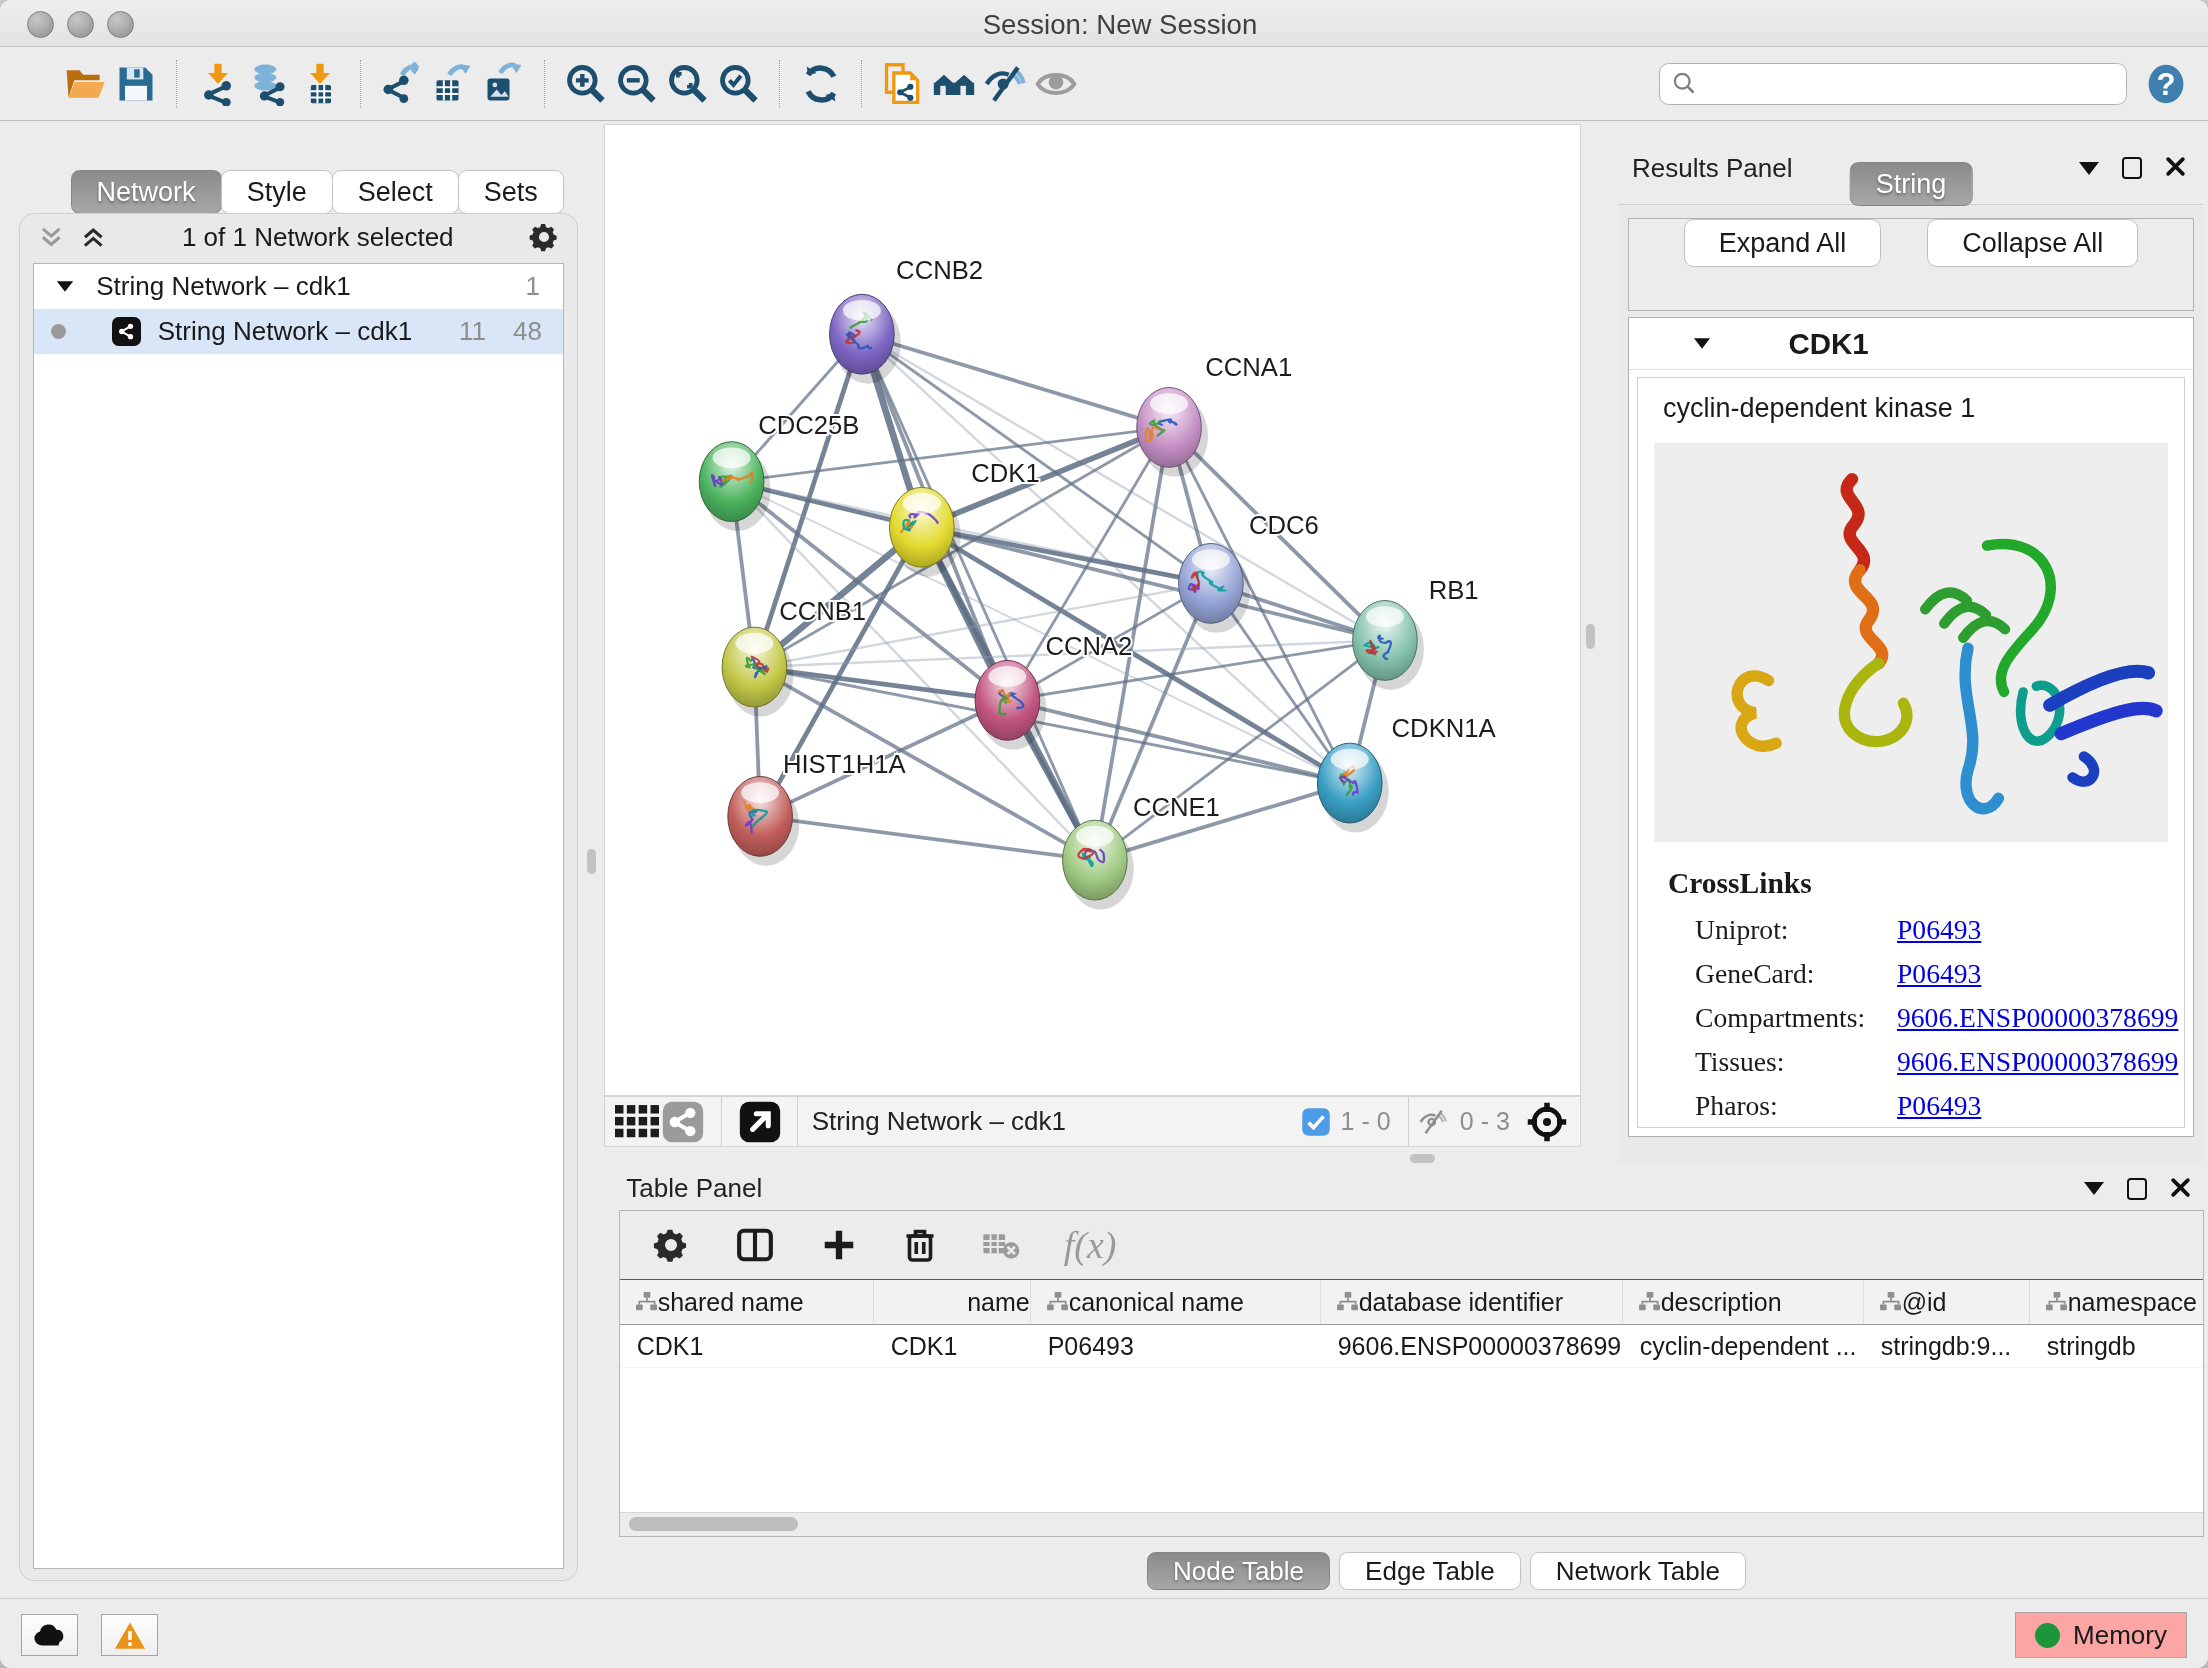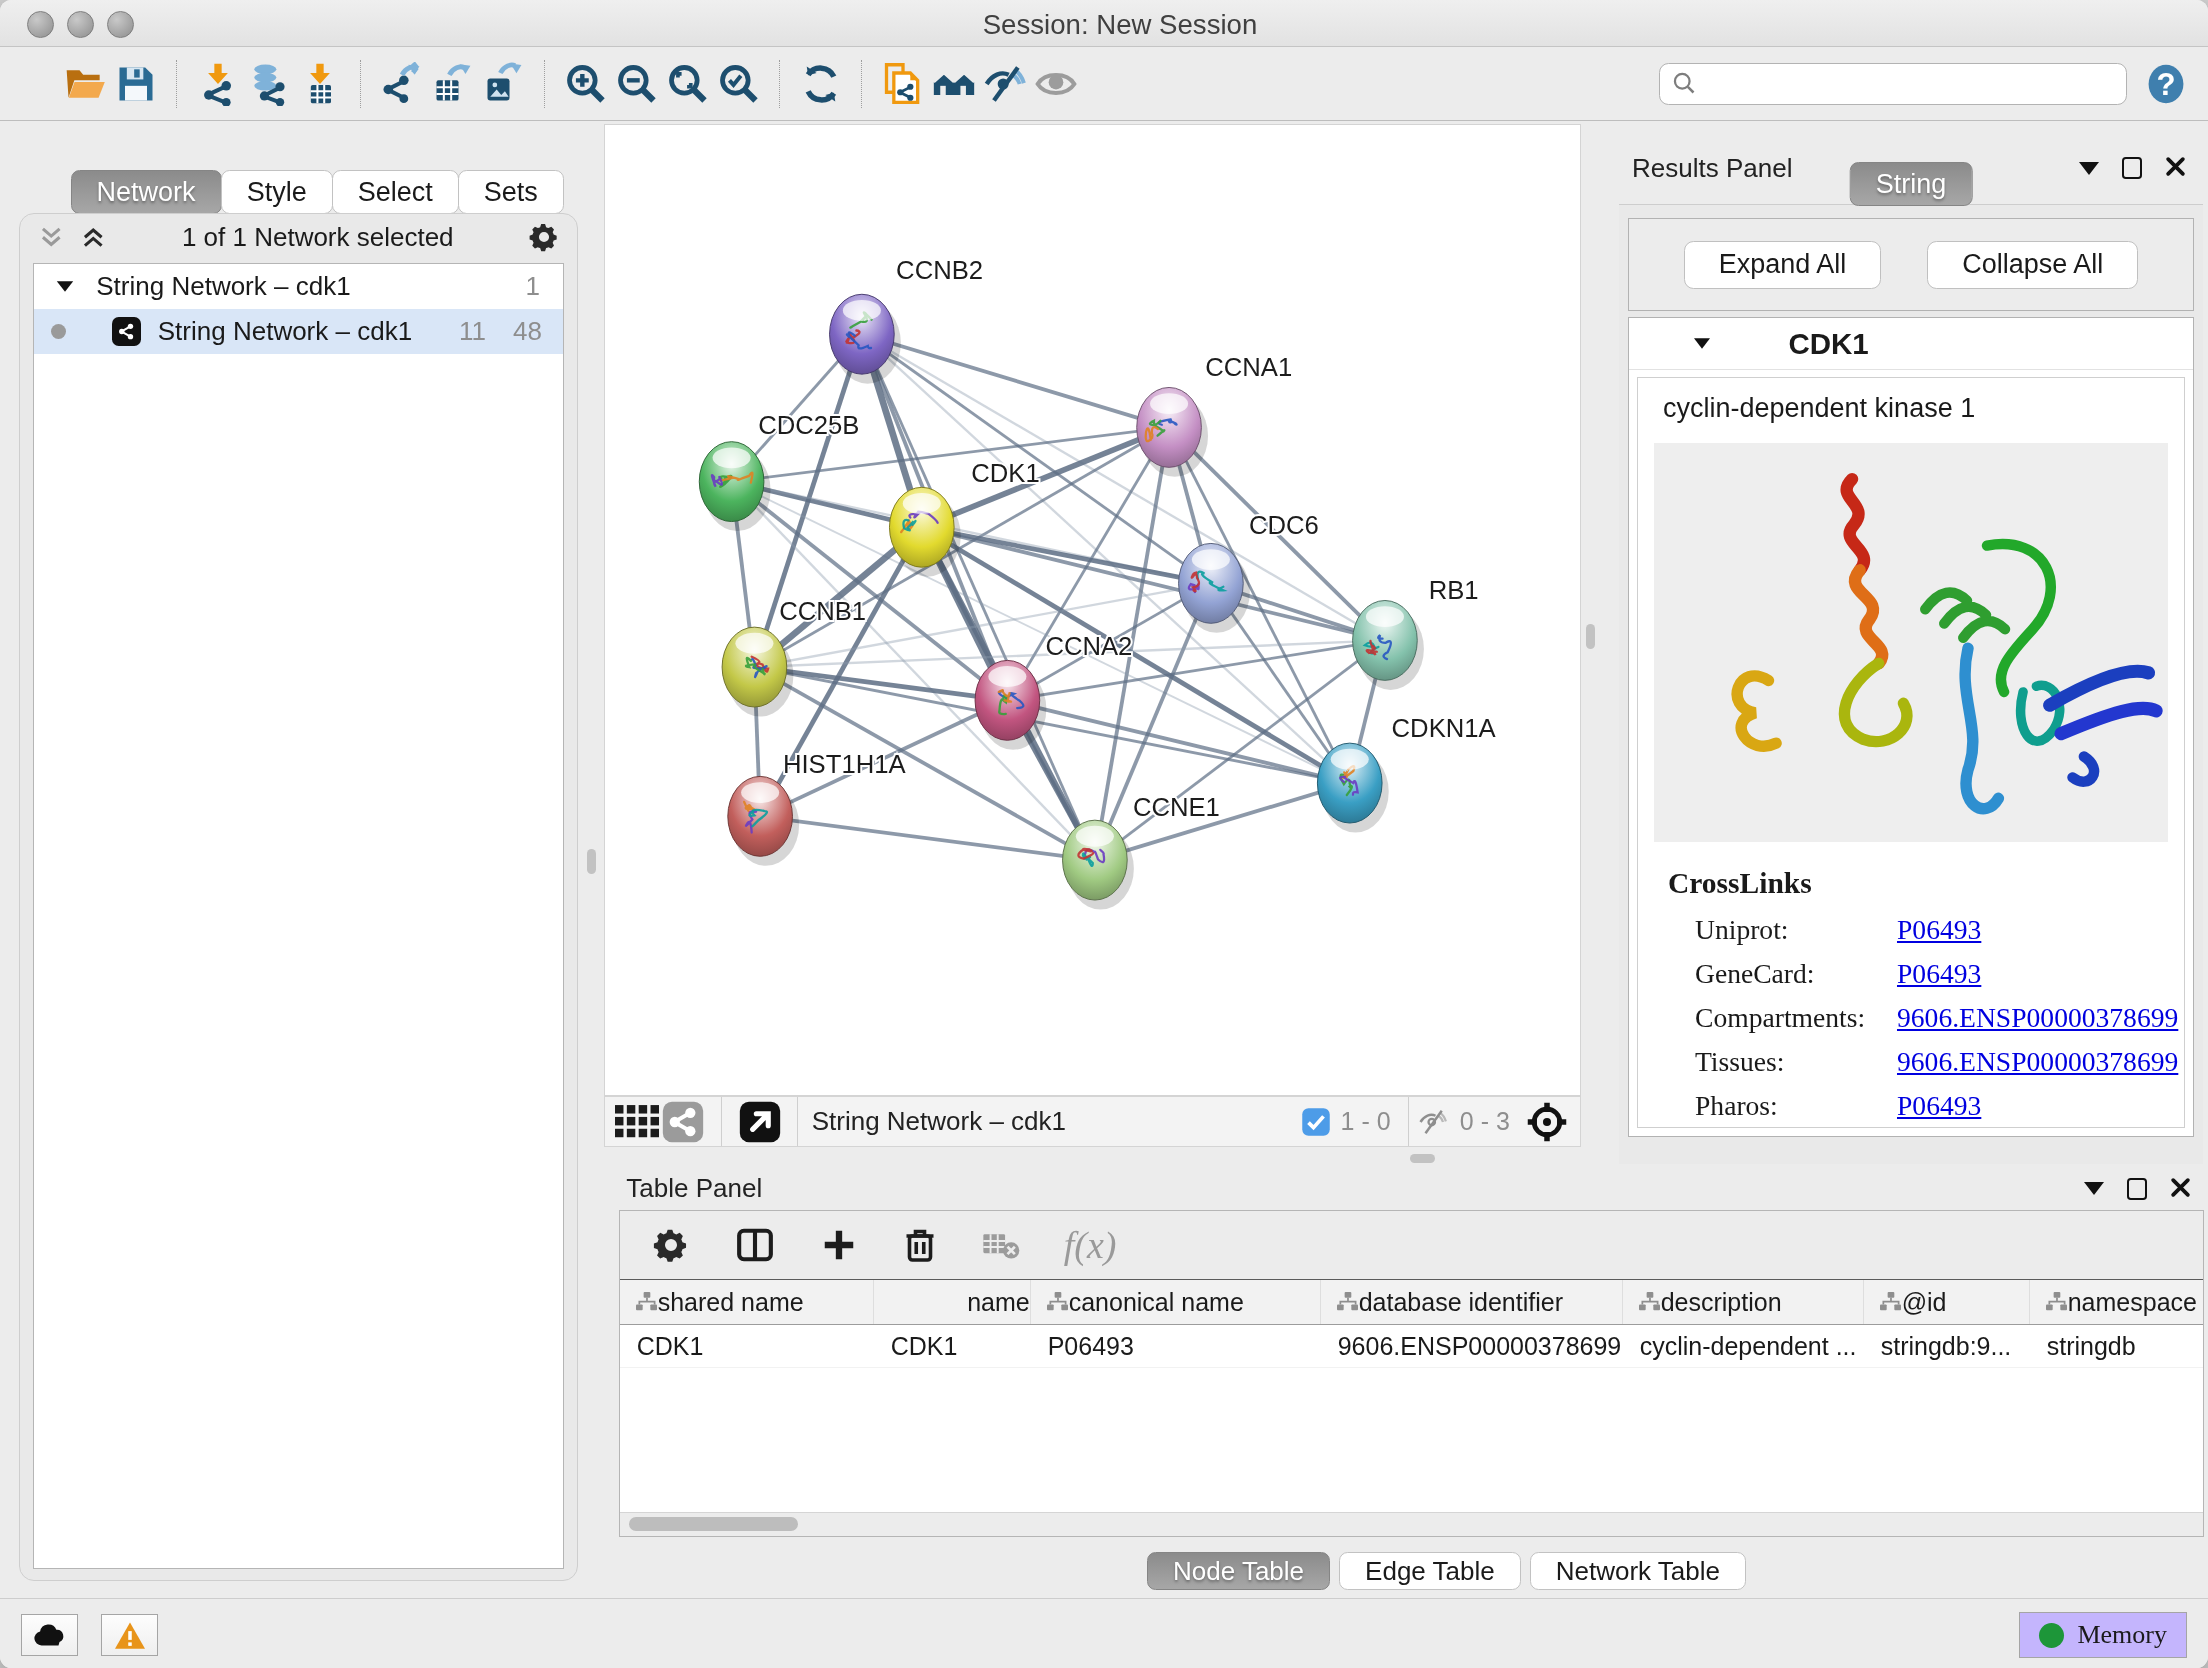--- a/index.html
+++ b/index.html
@@ -56,21 +56,21 @@
   .nf-sep{width:0;height:100%;border-left:1px solid #cfcfcf;margin:0 13.3px;flex:none;}
   .nf-name{font-size:26px;color:#222;flex:1;}
   .nf-count{font-size:25px;color:#8e8e8e;margin:0 9.5px;}
   .handle{position:absolute;background:#c2c2c2;border-radius:7.6px;}
   
   .rp{position:absolute;left:1617px;top:120px;width:588px;height:1044px;}
   .rp-header{position:absolute;left:15px;right:19px;top:0;height:40px;display:flex;align-items:center;margin-top:28px;}
   .rp-tab{position:absolute;top:42px;left:50%;transform:translateX(-50%);z-index:2;}
   .rp-body{position:absolute;left:1.9px;right:1.9px;top:84px;bottom:0;background:#e9e9e9;border-top:1px solid #cdcdcd;}
   .rp-btnbox{position:absolute;left:9.5px;right:9.5px;top:13.3px;height:91px;border:1px solid #b2b2b2;
-             background:#ececec;display:flex;align-items:center;justify-content:center;gap:46px;}
+             background:#ececec;display:flex;justify-content:center;gap:46px;}
   .rp-btn{height:46px;padding:0 34px;background:#fff;border:1px solid #c0c0c0;border-radius:9.5px;
           font-size:27px;display:flex;align-items:center;}
   .rp-content{position:absolute;left:9.5px;right:9.5px;top:112px;bottom:27px;border:1px solid #b2b2b2;
               background:#fff;}
   .rp-gene-hdr{height:51px;display:flex;align-items:center;border-bottom:1px solid #e2e2e2;}
   .rp-gene-hdr .name{font-size:29.5px;font-weight:bold;margin-left:76px;}
   .rp-inbox{position:absolute;left:7.6px;right:7.6px;top:59px;bottom:7.6px;border:1px solid #cfcfcf;background:#fff;overflow:hidden;}
   .rp-desc{font-size:27px;padding:15px 0 0 25px;}
   .structwrap{margin:19px auto 0 auto;width:514px;height:399px;background:#eeeeee;}
   .xl{font-family:"Liberation Serif",serif;}
@@ -95,21 +95,21 @@
   .c0{width:254px}.c1{width:157px}.c2{width:290px}.c3{width:302px}.c4{width:241px}.c5{width:166px}.c6{width:181px}
   .hscroll{position:absolute;left:0;right:0;bottom:0;height:23px;background:#ececec;border-top:1px solid #d5d5d5;}
   .hthumb{position:absolute;left:9.5px;top:3.8px;width:169px;height:14.3px;border-radius:7.6px;background:#bdbdbd;}
   .tp-tabs{position:absolute;left:534px;bottom:7.6px;display:flex;gap:10px;}
   .tp-tabs .tab{height:36px;font-size:26px;margin-right:-1px;}
   
   .sb{position:absolute;left:0;top:1598px;width:100%;height:70px;background:#ececec;border-top:1px solid #cdcdcd;}
   .sbtn{position:absolute;top:15px;width:55px;height:40px;border:1.9px solid #a5a5a5;background:linear-gradient(#fdfdfd,#efefef);
         display:flex;align-items:center;justify-content:center;}
   .membtn{position:absolute;right:21px;top:13.3px;height:44px;padding:0 19px;border:1.9px solid #a5a5a5;
-          background:#c4b5fd;display:flex;align-items:center;gap:13.3px;font-size:26px;font-family:Liberation Serif, serif;}
+          background:#fca5a5;display:flex;align-items:center;gap:13.3px;font-size:26px;}
   .memdot{width:25px;height:25px;border-radius:50%;background:#1d9639;}
   svg text{font-family:"Liberation Sans",sans-serif;}
 </style>
 </head>
 <body>
 
 <div class="app">
 
   <div class="titlebar">
     <div class="tlight" style="left:27px"></div>

